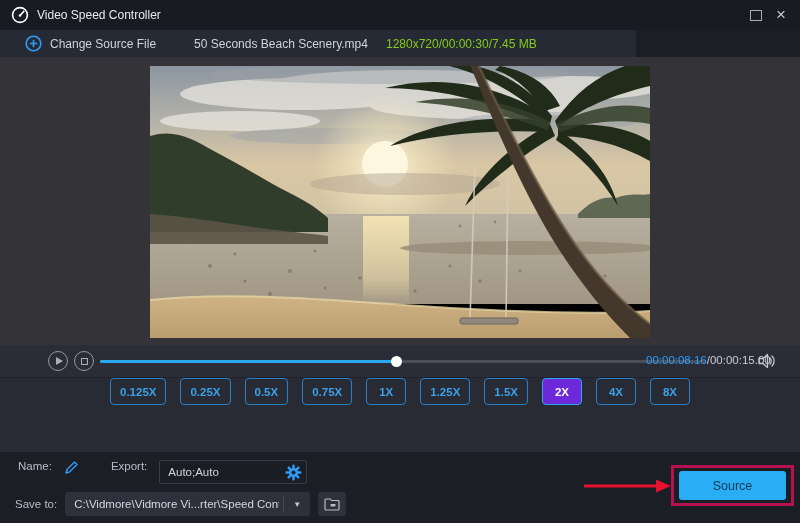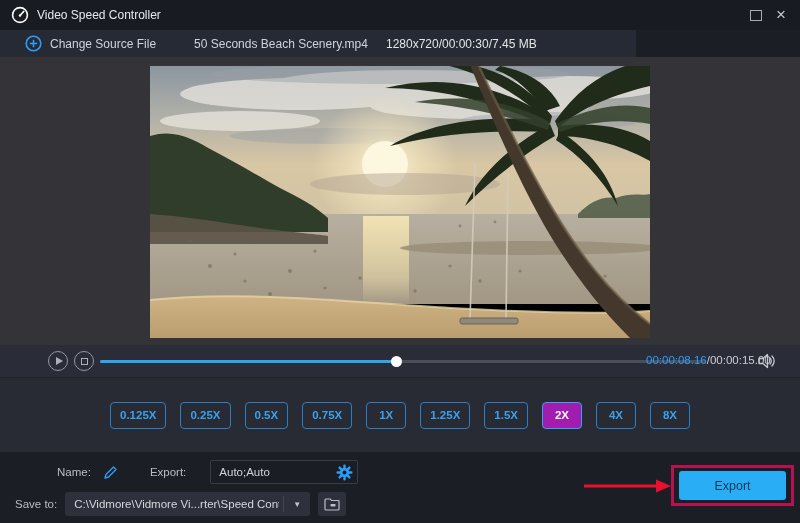--- a/index.html
+++ b/index.html
@@ -12,21 +12,21 @@
   .title { margin-left:8px; font-size:12px; color:#e7e9ee; }
   .win-btns { margin-left:auto; display:flex; align-items:center; gap:14px; padding-right:14px; }
   .btn-max { width:12px; height:11px; border:1px solid #a7abb3; }
   .btn-close { font-size:17px; line-height:14px; color:#c3c7ce; }
 
   
   .toolbar { position:absolute; left:0; top:30px; width:636px; height:27px; background:#262a35; display:flex; align-items:center; font-size:12px; }
   .plus-ic { width:17px; height:17px; margin-left:25px; }
   .chg-label { margin-left:8px; color:#cfd3da; }
   .file-name { margin-left:38px; color:#cfd3da; }
-  .file-info { margin-left:18px; color:#e5e5e5; }
+  .file-info { margin-left:18px; color:#84cc16; }
 
   
   .stage { position:absolute; left:0; top:57px; width:800px; height:288px; background:#343438; }
   .video { width:500px; height:272px; margin:9px auto 0 auto; position:relative; background:#000; }
   .video svg { display:block; }
 
   
   .controls { position:absolute; left:0; top:345px; width:800px; height:32px; background:#2a2d37; }
   .pctl { position:absolute; top:6px; width:20px; height:20px; border:1px solid #9298a2; border-radius:50%; display:flex; align-items:center; justify-content:center; background:transparent; }
   .play { left:48px; }
@@ -35,33 +35,33 @@
   .sq { width:7px; height:7px; border:1.5px solid #aab0b9; }
   .track { position:absolute; left:100px; top:14.5px; width:606px; height:3px; background:#4a4e59; border-radius:2px; }
   .fill { position:absolute; left:0; top:0; height:3px; background:#29a8f0; border-radius:2px; }
   .thumb { position:absolute; top:-4px; width:11px; height:11px; margin-left:-5px; background:#ffffff; border-radius:50%; }
   .timewrap { position:absolute; left:646px; top:9px; font-size:11.5px; white-space:nowrap; }
   .t-cur { color:#2e9df7; }
   .t-tot { color:#c9cdd4; }
   .vol { position:absolute; left:758px; top:8px; width:18px; height:16px; }
 
   
-  .speedpanel { position:absolute; left:0; top:377px; width:800px; height:75px; background:#282b34; border-top:1px solid #21232c; display:flex; align-items:center; justify-content:center; gap:14px; }
+  .speedpanel { position:absolute; left:0; top:377px; width:800px; height:75px; background:#282b34; border-top:1px solid #21232c; display:flex; justify-content:center; gap:14px; }
   .speed-btn { height:27px; min-width:40px; padding:0 9px; background:transparent; border:1.5px solid #2b7fc4; border-radius:4px; color:#3ba1ea; font-size:11.5px; font-weight:bold; font-family:"Liberation Sans", sans-serif; }
-  .speed-btn.selected { background:#a21caf; border-color:#29a8f0; color:#ffffff; }
+  .speed-btn.selected { background:#6d28d9; border-color:#29a8f0; color:#ffffff; }
 
   
   .bottom { position:absolute; left:0; top:452px; width:800px; height:71px; background:#1c1e26; font-size:11.5px; }
-  .row1 { position:absolute; left:0; top:8px; width:636px; height:24px; display:flex; align-items:center;padding-left:39px; }
+  .row1 { position:absolute; left:0; top:8px; width:636px; height:24px; display:flex; align-items:flex-start; }
   .lab { color:#b8bcc5; }
   .name-lab { margin-left:18px; }
   .name-val { margin-left:8px; color:#e8eaee; }
   .pencil { width:15px; height:15px; margin-left:12px; }
   .out-lab { margin-left:32px; }
-  .out-field { margin-left:24px; width:148px; height:24px; background:#1b1d25; border:1px solid #3a3d47; border-radius:2px; display:flex; align-items:center; position:relative; }
+  .out-field { margin-left:12px; width:148px; height:24px; background:#1b1d25; border:1px solid #3a3d47; border-radius:2px; display:flex; align-items:center; position:relative; }
   .out-val { margin-left:8px; color:#cfd3da; }
   .gear { position:absolute; right:4px; top:3px; width:17px; height:17px; }
   .row2 { position:absolute; left:0; top:40px; width:708px; height:24px; display:flex; align-items:center; }
   .save-lab { margin-left:15px; }
   .path-field { margin-left:8px; width:245px; height:24px; background:#2e313b; border-radius:3px; display:flex; align-items:center; }
   .path-val { margin-left:9px; color:#d4d7dd; white-space:nowrap; overflow:hidden; flex:1; }
   .dd-sep { width:1px; height:16px; background:#454955; margin-left:4px; }
   .dd-arrow { width:26px; text-align:center; font-size:8px; color:#c3c7ce; }
   .folder-btn { margin-left:8px; width:28px; height:24px; background:#2e313b; border-radius:3px; display:flex; align-items:center; justify-content:center; }
 
@@ -277,14 +277,14 @@
         <rect x="6.5" y="6" width="5" height="2.4" rx="0.6" fill="#b9bdc6"></rect>
       </svg>
     </div>
   </div>
 
   <svg class="arrow-svg" width="90" height="16" viewBox="0 0 90 16">
     <line x1="2" y1="8" x2="74" y2="8" stroke="#e8112d" stroke-width="3.2"></line>
     <polygon points="74,1.5 89,8 74,14.5" fill="#e8112d"></polygon>
   </svg>
   <div class="annot"></div>
-  <button class="export-btn">Export</button>
+  <button class="export-btn">Source</button>
 </div>
 
 </body></html>

